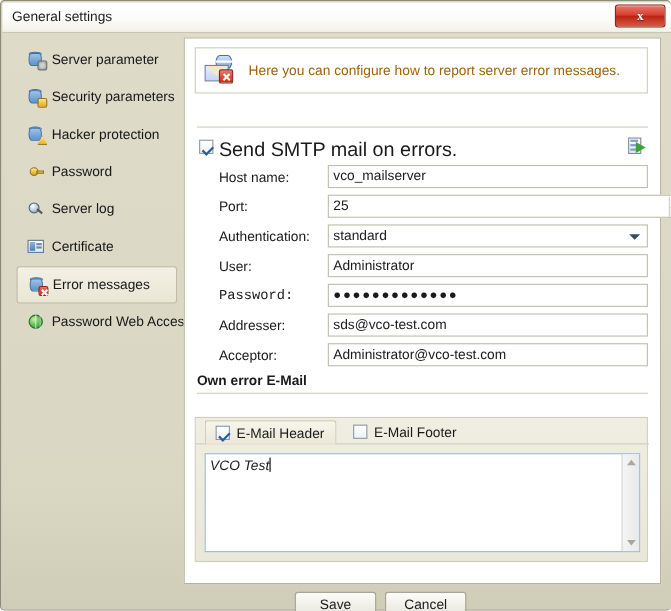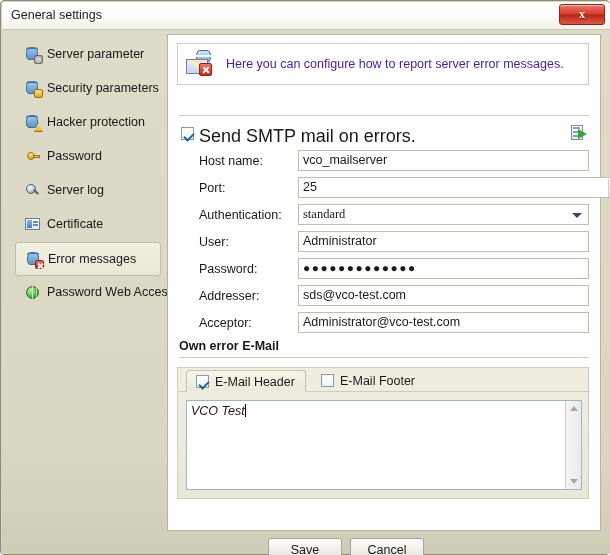--- a/index.html
+++ b/index.html
@@ -221,21 +221,21 @@
     background: linear-gradient(to bottom, #f2756a 0%, #cc2a13 100%);
     border: 1px solid #8d2414; border-radius: 2px;
   }
   .banner-icon .xbadge:before, .banner-icon .xbadge:after {
     content: ""; position: absolute; left: 1.5px; top: 5px; width: 8px; height: 2.4px; background: #fff;
   }
   .banner-icon .xbadge:before { transform: rotate(45deg); }
   .banner-icon .xbadge:after  { transform: rotate(-45deg); }
   .banner-text {
     position: absolute; left: 48px; top: 13px;
-    font-size: 12.5px; color: #4c1d95; white-space: nowrap;
+    font-size: 12.5px; color: #a16207; white-space: nowrap;
   }
 
   
   .group-head {
     position: absolute;
     font-size: 12.5px; font-weight: bold; color: #1a1a1a;
     white-space: nowrap;
   }
   .group-rule {
     position: absolute;
@@ -564,41 +564,41 @@
       <div class="fld" style="left:130px; top:142px; width:328px;">
         <span>25</span>
         <span class="spin">
           <span class="up"></span>
           <span class="mid"></span>
           <span class="dn"></span>
         </span>
       </div>
 
       <div class="frow-label" style="left:31px; top:173px;">Authentication:</div>
-      <div class="fld" style="left:130px; top:169px; width:291px;font-family:Liberation Serif, serif;">
+      <div class="fld" style="left:130px; top:169px; width:291px;">
         <span>standard</span>
         <span class="dd-arrow"></span>
       </div>
 
       <div class="frow-label" style="left:31px; top:200px;">User:</div>
       <div class="fld" style="left:130px; top:196px; width:291px;">Administrator</div>
 
-      <div class="frow-label" style="left:31px; top:227px;">Password:</div>
+      <div class="frow-label" style="left:31px; top:227px;font-family:Liberation Mono, monospace;">Password:</div>
       <div class="fld pw" style="left:130px; top:223px; width:291px;">●●●●●●●●●●●●●</div>
 
       <div class="frow-label" style="left:31px; top:254px;">Addresser:</div>
       <div class="fld" style="left:130px; top:250px; width:291px;">sds@vco-test.com</div>
 
       <div class="frow-label" style="left:31px; top:281px;">Acceptor:</div>
       <div class="fld" style="left:130px; top:277px; width:291px;">Administrator@vco-test.com</div>
 
       <div class="group-head" style="left:11px; top:304px;">Own error E-Mail</div>
       <div class="group-rule" style="left:11px; top:322px; width:410px;"></div>
 
-      <div class="tab-box" style="top:332px;">
+      <div class="tab-box" style="top:344px;">
         <div class="tab-strip">
           <div class="tab active" style="left:8px; width:120px;">
             <span class="tcbx checked"></span>
             <span class="tlabel">E-Mail Header</span>
           </div>
           <div class="tab" style="left:134px; width:120px;">
             <span class="tcbx"></span>
             <span class="tlabel">E-Mail Footer</span>
           </div>
         </div>

